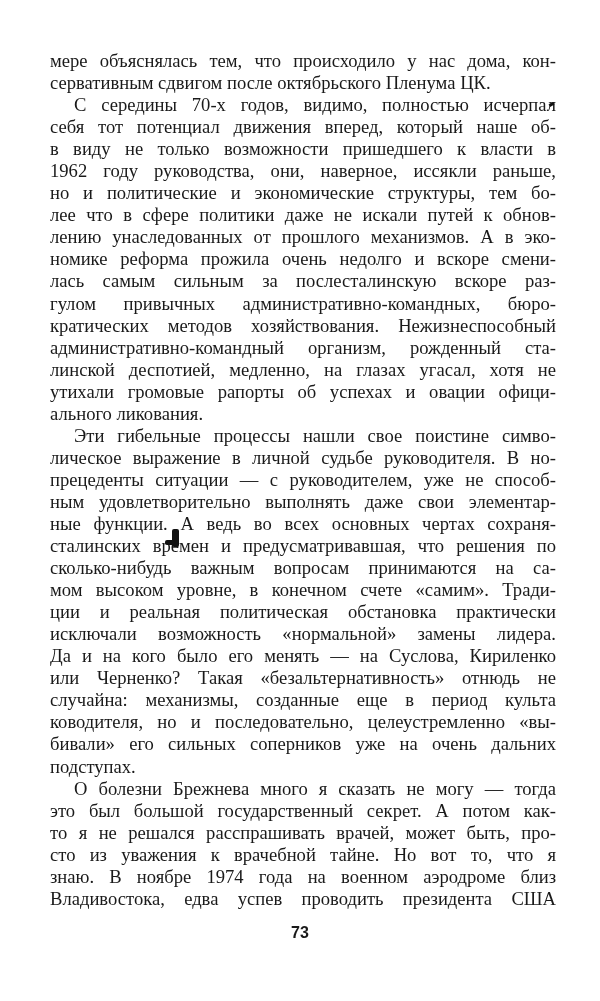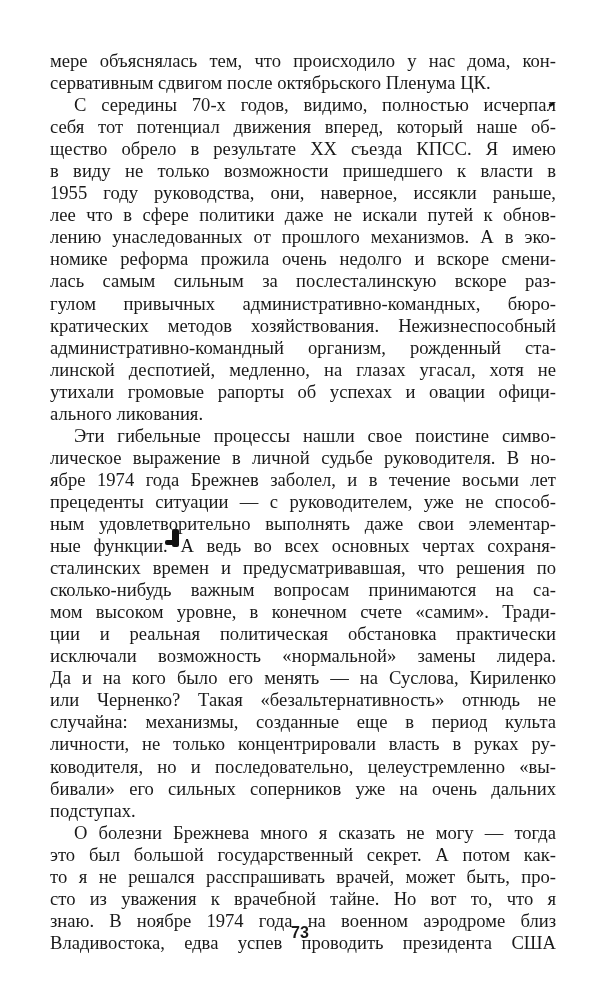--- a/index.html
+++ b/index.html
@@ -25,50 +25,48 @@
 <body>
 
 <div class="page">
   <div id="p0">
       <span class="line">мере объяснялась тем, что происходило у нас дома, кон-</span>
       <span class="line last">сервативным сдвигом после октябрьского Пленума ЦК.</span>
     </div>
   <div id="p1">
       <span class="line indent">С середины 70-х годов, видимо, полностью исчерпал</span>
       <span class="line">себя тот потенциал движения вперед, который наше об-</span>
-      <span class="line">щество обрело в результате XX съезда КПСС. Я имею</span>
       <span class="line">в виду не только возможности пришедшего к власти в</span>
-      <span class="line">1955 году руководства, они, наверное, иссякли раньше,</span>
+      <span class="line">1962 году руководства, они, наверное, иссякли раньше,</span>
+      <span class="line">но и политические и экономические структуры, тем бо-</span>
       <span class="line">лее что в сфере политики даже не искали путей к обнов-</span>
       <span class="line">лению унаследованных от прошлого механизмов. А в эко-</span>
       <span class="line">номике реформа прожила очень недолго и вскоре смени-</span>
       <span class="line">лась самым сильным за послесталинскую вскоре раз-</span>
       <span class="line">гулом привычных административно-командных, бюро-</span>
       <span class="line">кратических методов хозяйствования. Нежизнеспособный</span>
       <span class="line">административно-командный организм, рожденный ста-</span>
       <span class="line">линской деспотией, медленно, на глазах угасал, хотя не</span>
       <span class="line">утихали громовые рапорты об успехах и овации офици-</span>
       <span class="line last">ального ликования.</span>
     </div>
   <div id="p2">
       <span class="line indent">Эти гибельные процессы нашли свое поистине симво-</span>
       <span class="line">лическое выражение в личной судьбе руководителя. В но-</span>
-      <span class="line">ябре 1974 года Брежнев заболел, и в течение восьми лет</span>
       <span class="line">прецеденты ситуации — с руководителем, уже не способ-</span>
       <span class="line">ным удовлетворительно выполнять даже свои элементар-</span>
       <span class="line">ные функции. А ведь во всех основных чертах сохраня-</span>
       <span class="line">сталинских времен и предусматривавшая, что решения по</span>
       <span class="line">сколько-нибудь важным вопросам принимаются на са-</span>
       <span class="line">мом высоком уровне, в конечном счете «самим». Тради-</span>
       <span class="line">ции и реальная политическая обстановка практически</span>
       <span class="line">исключали возможность «нормальной» замены лидера.</span>
       <span class="line">Да и на кого было его менять — на Суслова, Кириленко</span>
       <span class="line">или Черненко? Такая «безальтернативность» отнюдь не</span>
       <span class="line">случайна: механизмы, созданные еще в период культа</span>
-      <span class="line">личности, не только концентрировали власть в руках ру-</span>
       <span class="line">ководителя, но и последовательно, целеустремленно «вы-</span>
       <span class="line">бивали» его сильных соперников уже на очень дальних</span>
       <span class="line last">подступах.</span>
     </div>
   <div id="p3">
       <span class="line indent">О болезни Брежнева много я сказать не могу — тогда</span>
       <span class="line">это был большой государственный секрет. А потом как-</span>
       <span class="line">то я не решался расспрашивать врачей, может быть, про-</span>
       <span class="line">сто из уважения к врачебной тайне. Но вот то, что я</span>
       <span class="line">знаю. В ноябре 1974 года на военном аэродроме близ</span>

